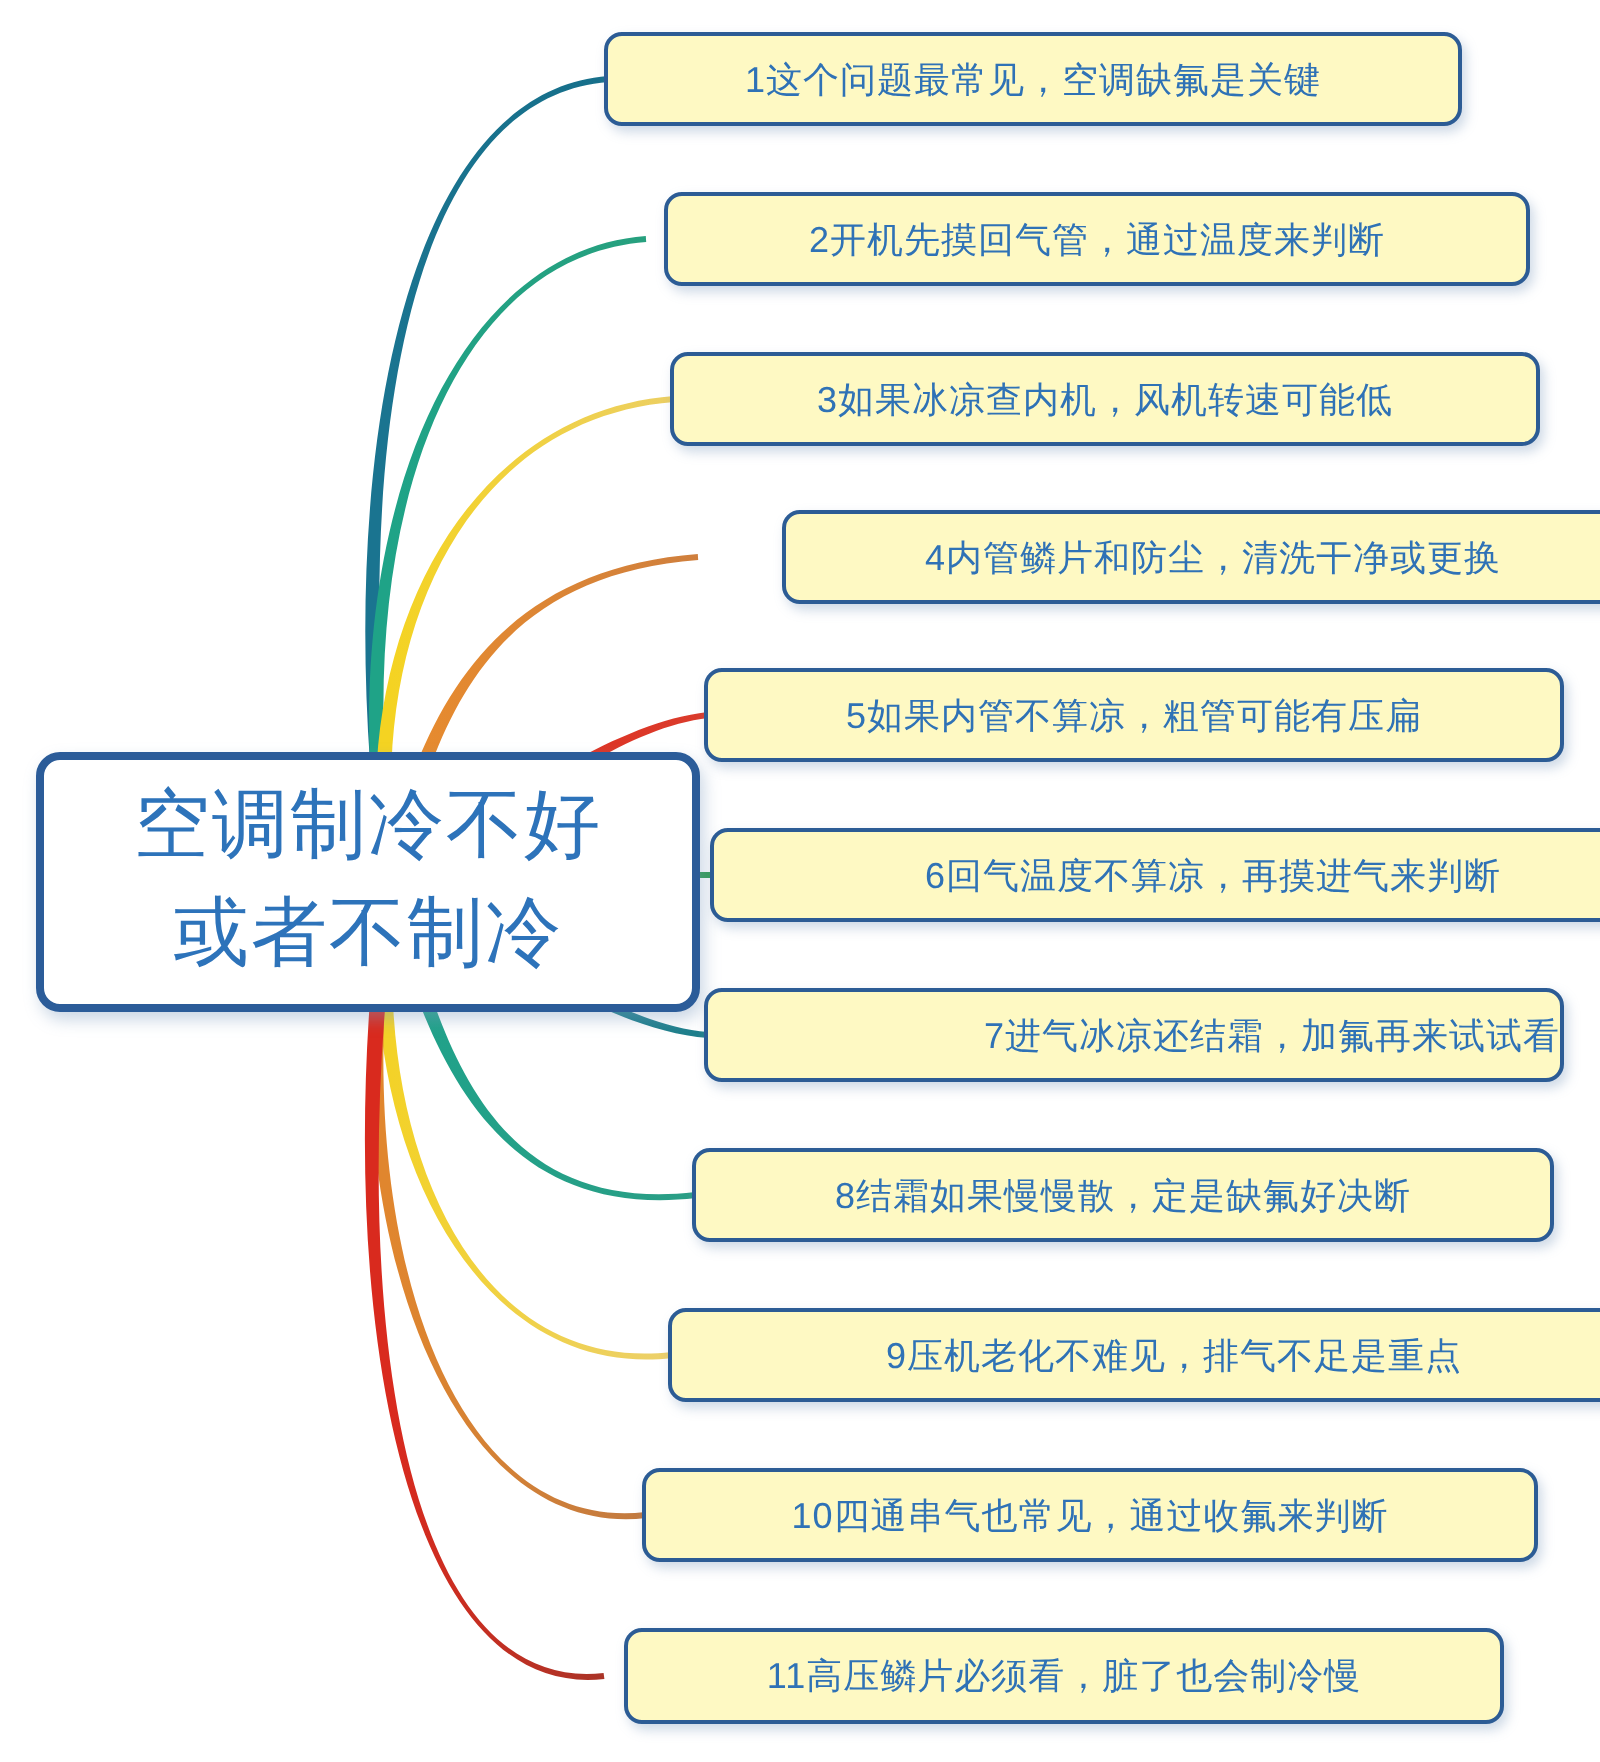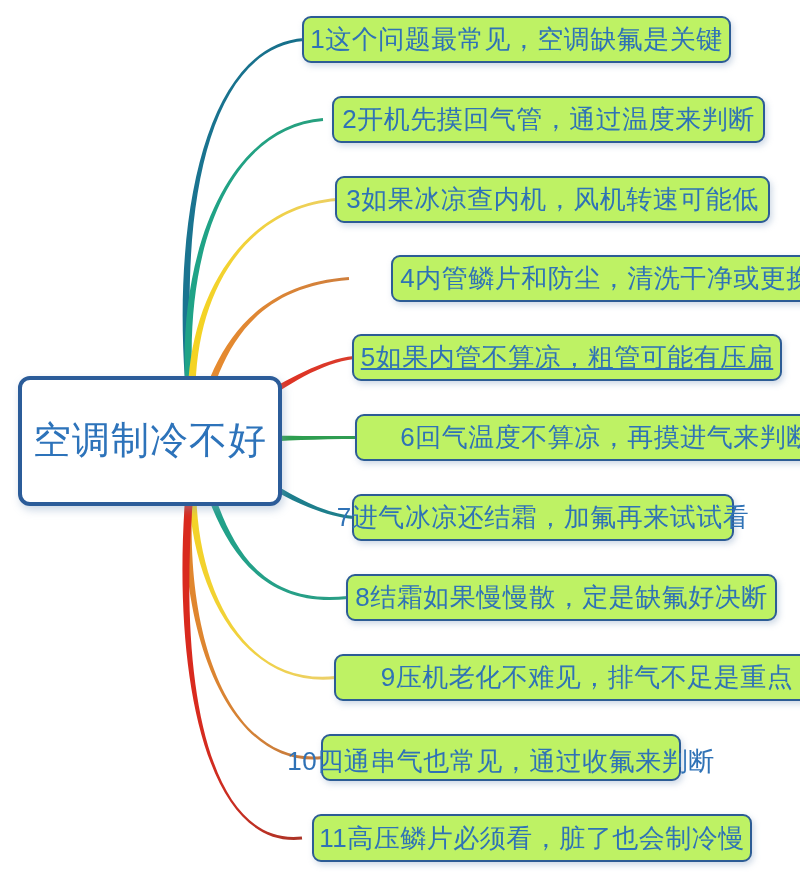--- a/index.html
+++ b/index.html
@@ -17,49 +17,49 @@
   }
   svg.connectors {
     position: absolute;
     left: 0; top: 0;
     width: 800px; height: 881px;
     display: block;
   }
   .central-node {
     position: absolute;
     left: 18px; top: 376px;
-    width: 264px; height: 130px;
+    width: 332px; height: 130px;
     box-sizing: border-box;
     background: #ffffff;
     border: 4px solid var(--central-border, #2b5c99);
     border-radius: 12px;
     box-shadow: 2px 4px 8px rgba(125,155,190,0.40);
     display: flex;
     flex-direction: column;
     align-items: center;
     justify-content: center;
     color: var(--central-text, #2d73ba);
     font-size: 38px;
     line-height: 1.42;
     letter-spacing: 1px;
     text-align: center;
     white-space: nowrap;
   }
   .branch-box {
     position: absolute;
     box-sizing: border-box;
-    background: #bef264;
+    background: #fef9c3;
     border: 2.5px solid var(--node-border, #2c5c95);
     border-radius: 9px;
     box-shadow: 2px 3px 6px rgba(125,155,190,0.38);
     display: flex;
     align-items: center;
     justify-content: center;
     color: var(--node-text, #2f72b6);
-    font-size: 26px;
+    font-size: 18px;
     letter-spacing: 0.5px;
     white-space: nowrap;
   }
 </style>
 </head>
 <body>
 
 <div class="canvas">
 
   <svg class="connectors" id="connector-svg" viewBox="0 0 800 881">
@@ -117,51 +117,52 @@
       <path d="M 195.1,445.5 C 240.1,444.1 287.0,439.0 357.0,439.0 L 357.0,436.0 C 287.0,436.0 239.9,435.1 194.9,436.5 Z" fill="url(#grad-6)"></path>
       <path d="M 193.0,445.0 C 243.0,470.3 301.9,515.0 353.9,519.0 L 354.1,516.0 C 302.1,512.0 247.0,462.2 197.0,437.0 Z" fill="url(#grad-7)"></path>
       <path d="M 191.1,442.0 C 211.7,520.3 243.2,611.0 348.2,599.0 L 347.8,596.0 C 242.8,608.0 219.4,518.2 198.9,440.0 Z" fill="url(#grad-8)"></path>
       <path d="M 191.0,440.5 C 175.6,558.7 231.2,691.0 336.2,679.0 L 335.8,676.0 C 230.8,688.0 183.5,559.8 199.0,441.5 Z" fill="url(#grad-9)"></path>
       <path d="M 191.1,440.4 C 165.1,598.6 218.2,771.0 323.2,759.0 L 322.8,756.0 C 217.8,768.0 172.9,599.9 198.9,441.6 Z" fill="url(#grad-10)"></path>
       <path d="M 191.0,440.5 C 165.0,639.0 197.2,851.5 302.2,839.5 L 301.8,836.5 C 196.8,848.5 173.0,640.0 199.0,441.5 Z" fill="url(#grad-11)"></path>
     </svg>
 
   <div class="central-node">
     <div>空调制冷不好</div>
+    <div>或者不制冷</div>
   </div>
 
   <div id="branch-layer">
       <div class="branch-box" style="left: 302px; top: 16px; width: 429px; height: 47px;">
         <span>1这个问题最常见，空调缺氟是关键</span>
       </div>
       <div class="branch-box" style="left: 321px; top: 96px; width: 433px; height: 47px; margin-left: 11px;">
         <span>2开机先摸回气管，通过温度来判断</span>
       </div>
       <div class="branch-box" style="left: 335px; top: 176px; width: 435px; height: 47px; text-align: center;">
         <span>3如果冰凉查内机，风机转速可能低</span>
       </div>
       <div class="branch-box" style="left: 347px; top: 255px; width: 431px; height: 47px; margin-left: 44px;">
         <span>4内管鳞片和防尘，清洗干净或更换</span>
       </div>
-      <div class="branch-box" style="left: 352px; top: 334px; width: 430px; height: 47px; text-decoration: underline;">
+      <div class="branch-box" style="left: 352px; top: 334px; width: 430px; height: 47px;">
         <span>5如果内管不算凉，粗管可能有压扁</span>
       </div>
       <div class="branch-box" style="left: 355px; top: 414px; width: 503px; height: 47px;">
         <span>6回气温度不算凉，再摸进气来判断</span>
       </div>
-      <div class="branch-box" style="left: 352px; top: 494px; width: 382px; height: 47px;">
+      <div class="branch-box" style="left: 352px; top: 494px; width: 430px; height: 47px; justify-content: flex-end;">
         <span>7进气冰凉还结霜，加氟再来试试看</span>
       </div>
       <div class="branch-box" style="left: 346px; top: 574px; width: 431px; height: 47px;">
         <span>8结霜如果慢慢散，定是缺氟好决断</span>
       </div>
       <div class="branch-box" style="left: 334px; top: 654px; width: 506px; height: 47px;">
         <span>9压机老化不难见，排气不足是重点</span>
       </div>
-      <div class="branch-box" style="left: 321px; top: 734px; width: 360px; height: 47px; align-items: flex-end;">
+      <div class="branch-box" style="left: 321px; top: 734px; width: 448px; height: 47px;">
         <span>10四通串气也常见，通过收氟来判断</span>
       </div>
       <div class="branch-box" style="left: 300px; top: 814px; width: 440px; height: 48px; margin-left: 12px;">
         <span>11高压鳞片必须看，脏了也会制冷慢</span>
       </div>
     </div>
 
 </div>
 
 </body></html>

